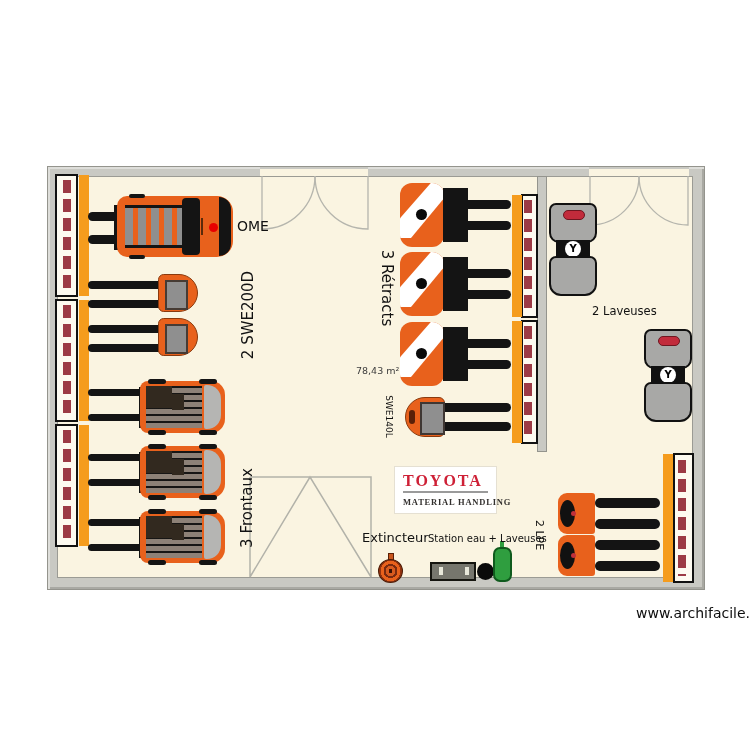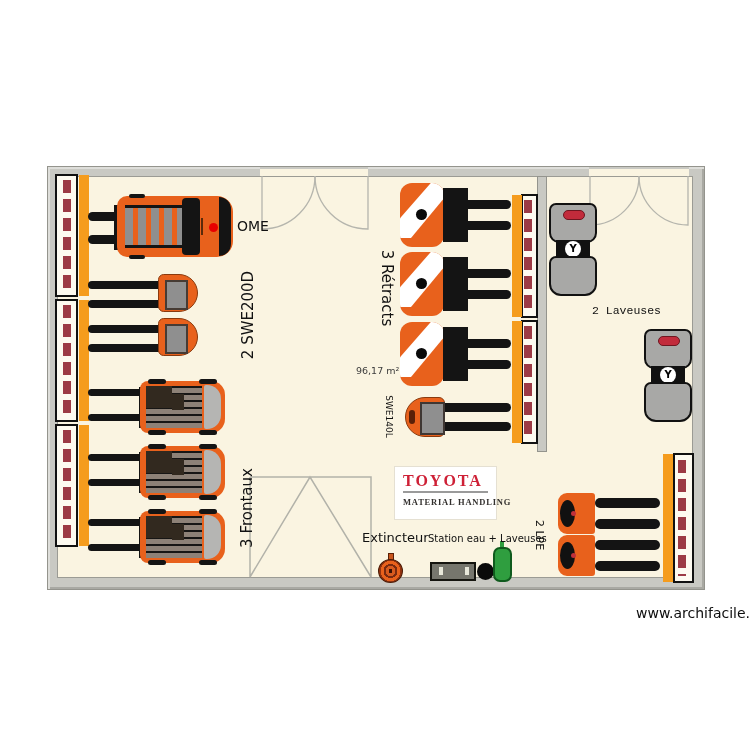--- a/index.html
+++ b/index.html
@@ -117,37 +117,37 @@
   .ext-stem{left:388px;top:553px;width:6px;height:9px;background:#c9561c;border:1px solid #5a2008;box-sizing:border-box;}
   .ext-body{left:378px;top:559px;width:25px;height:24px;border-radius:50%;border:1px solid #4a1a05;box-sizing:border-box;
             background:radial-gradient(circle at 50% 50%, #3a1205 0 2px, #d85a1e 2px 5px, #7a2a10 5px 7px, #e8611c 7px 10px, #93330f 10px 14px);}
   .bench{left:430px;top:562px;width:46px;height:19px;background:#76766d;border:2px solid #15150f;box-sizing:border-box;}
   .bench .dsh{position:absolute;width:4px;height:8px;background:#e8e8da;top:3px;}
   .puck{left:477px;top:563px;width:17px;height:17px;background:#0a0a0a;border-radius:50%;}
   .reel{left:493px;top:547px;width:19px;height:35px;background:#2f9e3f;border:2px solid #0f5a1d;border-radius:7px;box-sizing:border-box;}
   .reel-stem{left:500px;top:541px;width:4px;height:7px;background:#2f9e3f;}
 
   
-  .toy{left:394px;top:466px;width:103px;height:54px;background:#fff;border:1px solid #e5e0d2;box-sizing:border-box;}
+  .toy{left:394px;top:466px;width:103px;height:48px;background:#fff;border:1px solid #e5e0d2;box-sizing:border-box;}
   .toy .brand{margin:6px 8px 0;font-family:"Liberation Serif",serif;font-weight:bold;font-size:16px;
               color:#ce2036;letter-spacing:2px;line-height:16px;}
   .toy .rule{margin:2px 8px 4px;height:2px;background:#9a9a9a;}
   .toy .sub{margin:0 8px;font-family:"Liberation Serif",serif;font-weight:bold;font-size:8.5px;
             color:#33302e;letter-spacing:0.8px;white-space:nowrap;}
 
   
   .lbl{position:absolute;white-space:nowrap;color:#111;}
   .vlbl{text-align:center;}
   .lbl-ome{left:237px;top:218px;font-size:14px;}
   .lbl-swe200d{left:192px;top:307px;width:110px;height:16px;font-size:15px;transform:rotate(-90deg);}
   .lbl-retracts{left:342px;top:280px;width:92px;height:16px;font-size:15px;transform:rotate(90deg);}
   .lbl-frontaux{left:199px;top:500px;width:94px;height:16px;font-size:15px;transform:rotate(-90deg);}
   .lbl-swe140l{left:360px;top:411px;width:56px;height:11px;font-size:9px;transform:rotate(90deg);}
   .lbl-lpe{left:519px;top:529px;width:42px;height:12px;font-size:11px;transform:rotate(90deg);}
-  .lbl-laveuses{left:592px;top:304px;font-size:11.5px;font-family:Liberation Mono, monospace;}
+  .lbl-laveuses{left:592px;top:304px;font-size:11.5px;}
   .lbl-area{left:356px;top:365px;font-size:9.5px;color:#3c3c3c;}
   .lbl-ext{left:362px;top:530px;font-size:13px;}
   .lbl-station{left:428px;top:533px;font-size:10px;}
   .lbl-mark{left:636px;top:605px;font-size:14px;color:#0d0d0d;}
 </style>
 </head>
 <body>
 
 <div class="screen">
 
@@ -373,18 +373,18 @@
     <div class="sub">MATERIAL HANDLING</div>
   </div>
 
   <div class="lbl lbl-ome">OME</div>
   <div class="lbl vlbl lbl-swe200d">2 SWE200D</div>
   <div class="lbl vlbl lbl-retracts">3 Rétracts</div>
   <div class="lbl vlbl lbl-frontaux">3 Frontaux</div>
   <div class="lbl vlbl lbl-swe140l">SWE140L</div>
   <div class="lbl vlbl lbl-lpe">2 LPE</div>
   <div class="lbl lbl-laveuses">2 Laveuses</div>
-  <div class="lbl lbl-area">96,17 m²</div>
+  <div class="lbl lbl-area">78,43 m²</div>
   <div class="lbl lbl-ext">Extincteur</div>
   <div class="lbl lbl-station">Station eau + Laveuses</div>
   <div class="lbl lbl-mark">www.archifacile.fr</div>
 
 </div>
 
 </body></html>

